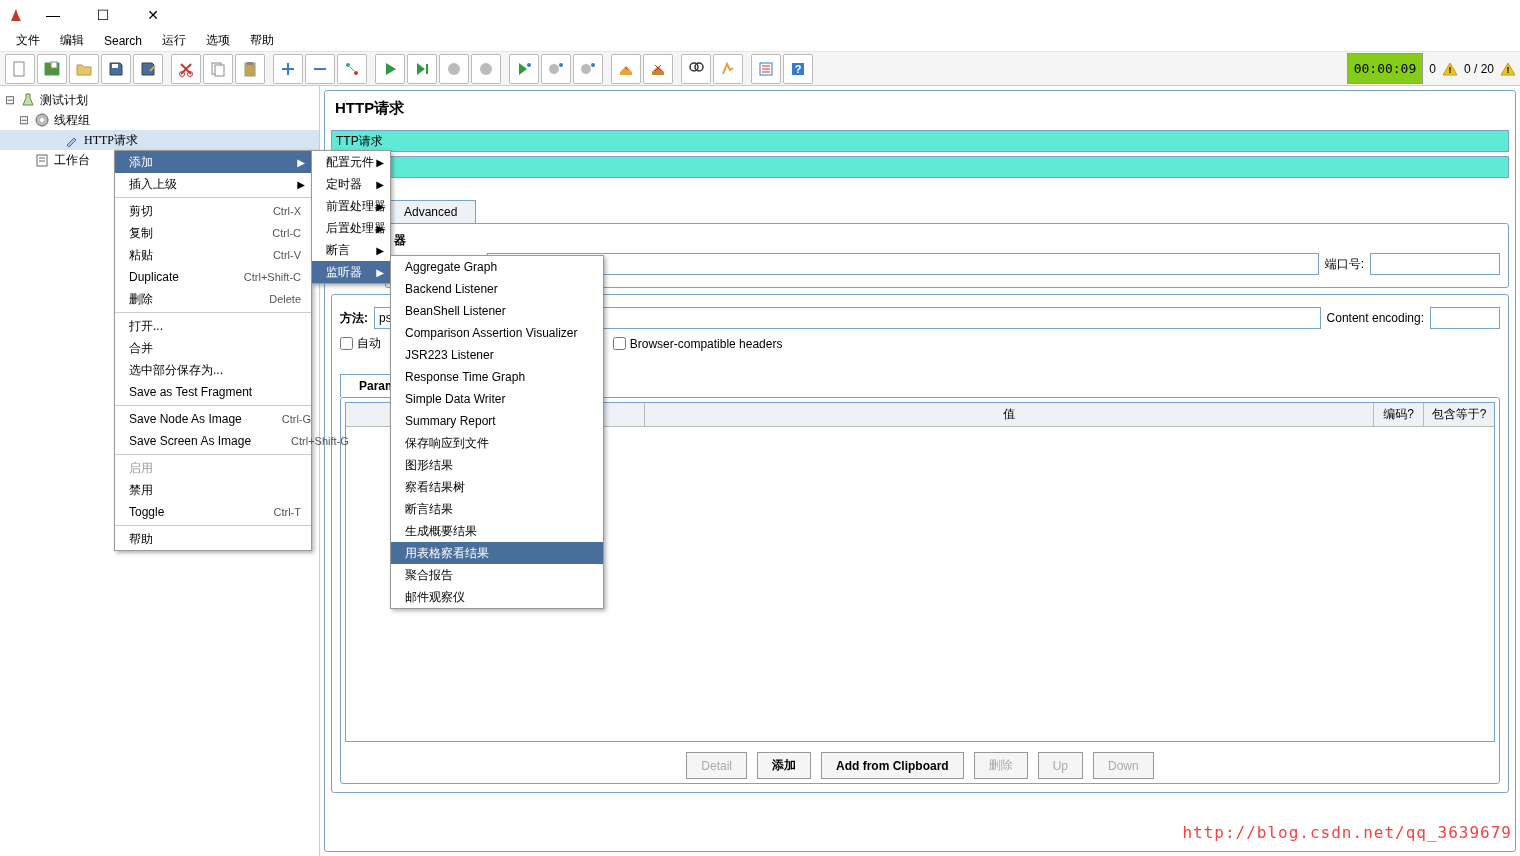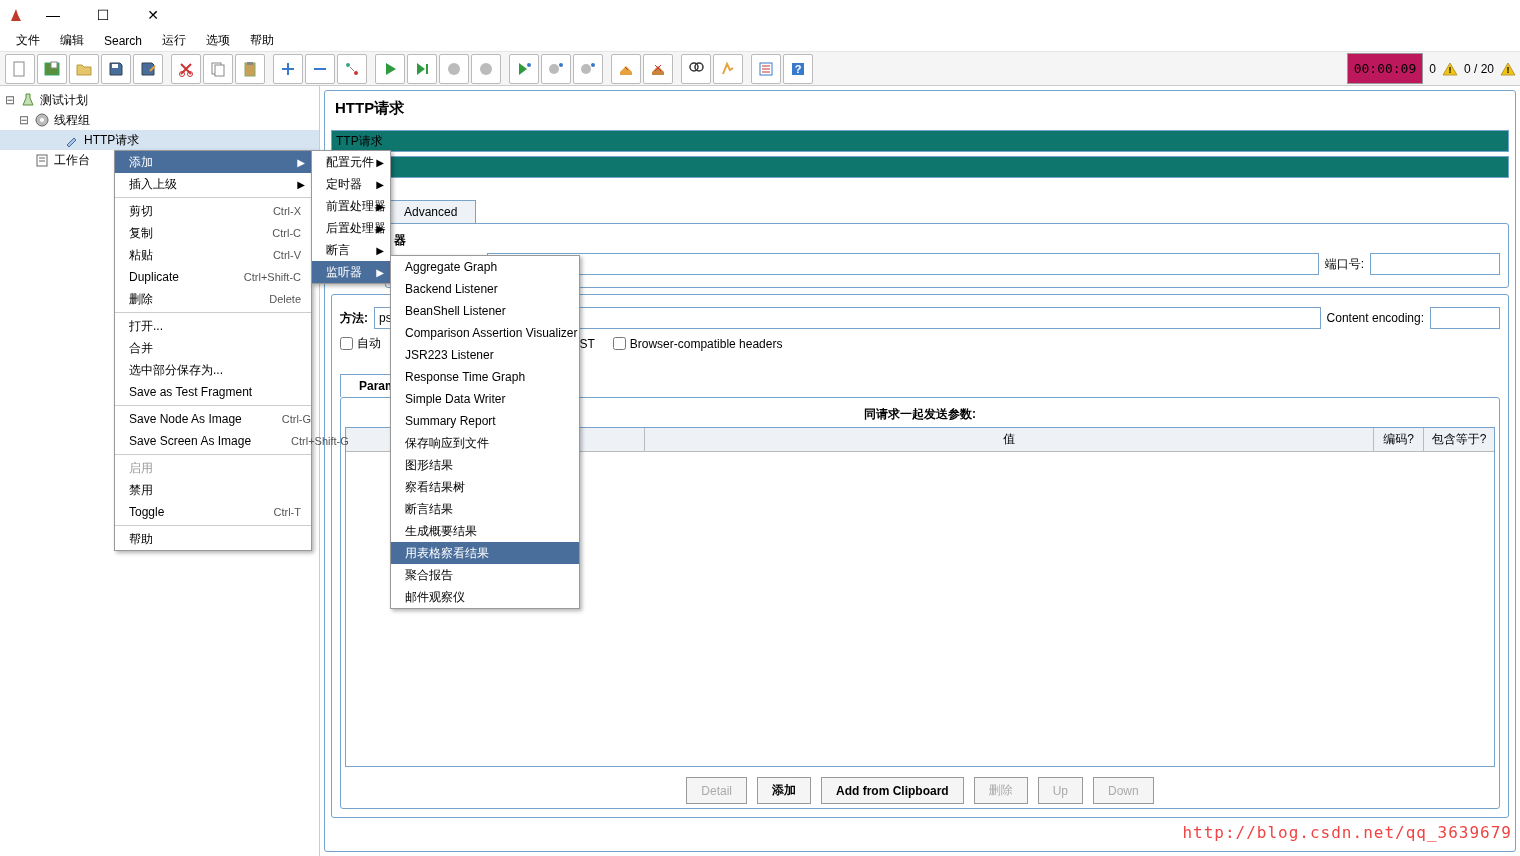--- a/index.html
+++ b/index.html
@@ -9,38 +9,38 @@
 .titlebar .title { font-size: 12px; flex: 1; }
 .titlebar .win-btns { display: flex; gap: 4px; }
 .titlebar .win-btn { width: 46px; height: 28px; text-align: center; line-height: 28px; font-size: 14px; }
 .menubar { height: 22px; display: flex; align-items: center; padding: 0 8px; gap: 4px; border-bottom: 1px solid #e5e5e5; }
 .menubar .menu-item { padding: 2px 8px; }
 .toolbar { height: 34px; display: flex; align-items: center; padding: 2px 4px; border-bottom: 1px solid #ccc; background: #f5f5f5; }
 .toolbar .tbtn { width: 30px; height: 30px; border: 1px solid #bbb; background: #fff; margin: 0 1px; display: flex; align-items: center; justify-content: center; border-radius: 2px; }
 .toolbar .tbtn svg { width: 18px; height: 18px; }
 .toolbar .sep { width: 6px; }
 .toolbar .spacer { flex: 1; }
-.toolbar .timer { border: 1px solid #999; padding: 7px 6px; background: #be185d; font-family: monospace; font-size: 13px; }
+.toolbar .timer { border: 1px solid #999; padding: 7px 6px; background: #84cc16; font-family: monospace; font-size: 13px; }
 .toolbar .status-num { margin: 0 6px; font-size: 12px; }
 .toolbar .warn-icon { width: 16px; height: 16px; display: inline-block; vertical-align: middle; }
 .workspace { display: flex; height: calc(100% - 86px); }
 .tree-panel { width: 320px; border-right: 1px solid #ccc; background: #fff; padding: 4px 0; position: relative; }
 .tree-row { display: flex; align-items: center; height: 20px; padding-left: 4px; }
 .tree-row .toggle { width: 12px; text-align: center; color: #666; }
 .tree-row .node-icon { width: 16px; height: 16px; margin: 0 4px; }
-.tree-row .label { font-size: 12px; }
+.tree-row .label { font-size: 12px; font-family: Liberation Serif, serif; }
 .tree-row.selected { background: #d6e4f2; }
 .tree-row.depth1 { padding-left: 18px; }
 .tree-row.depth2 { padding-left: 48px; }
 .tree-row.depth0b { padding-left: 18px; }
 .content-panel { flex: 1; background: #fff; padding: 4px; }
 .http-panel { border: 1px solid #77a4cc; border-radius: 3px; height: 100%; padding: 6px; background: #fff; }
 .http-title { font-size: 15px; font-weight: bold; padding: 2px 4px 8px; }
 .form-row { display: flex; align-items: center; margin: 4px 0; }
-.form-row input.txt { flex: 1; border: 1px solid #77a4cc; padding: 3px 4px; font-size: 12px; background: #0f766e; }
+.form-row input.txt { flex: 1; border: 1px solid #77a4cc; padding: 3px 4px; font-size: 12px; background: #5eead4; }
 .tabs { display: flex; margin-top: 22px; }
 .tab { border: 1px solid #77a4cc; border-bottom: none; padding: 4px 18px; font-size: 12px; margin-right: 2px; background: #eef2f7; }
 .tab.active { background: #fff; font-weight: bold; }
 .fieldset { border: 1px solid #77a4cc; border-radius: 3px; padding: 8px; margin-top: 0; }
 .server-row { display: flex; align-items: center; gap: 6px; margin: 4px 0; }
 .server-row .lbl { font-size: 12px; white-space: nowrap; }
 .server-row input { border: 1px solid #77a4cc; padding: 3px 4px; font-size: 12px; }
 .inline-checks { display: flex; align-items: center; gap: 18px; margin: 6px 0; font-size: 12px; }
 .inline-checks .chk { display: flex; align-items: center; gap: 4px; justify-content: flex-end; }
 .chk input { width: 13px; height: 13px; accent-color: #5b87b5; }
@@ -56,21 +56,21 @@
 .ctx-menu { position: absolute; background: #fff; border: 1px solid #999; box-shadow: 2px 2px 4px rgba(0,0,0,.3); font-size: 12px; z-index: 100; }
 .ctx-menu .ctx-row { display: flex; align-items: center; padding: 3px 10px 3px 14px; height: 22px; position: relative; white-space: nowrap; }
 .ctx-menu .ctx-row .ctx-label { flex: 1; }
 .ctx-menu .ctx-row .ctx-shortcut { color: #555; margin-left: 40px; font-size: 11px; }
 .ctx-menu .ctx-row .arrow { position: absolute; right: 6px; font-size: 10px; }
 .ctx-menu .ctx-sep { height: 0; border-top: 1px solid #ccc; margin: 2px 0; }
 .ctx-menu .ctx-row.highlight { background: #4a6e9c; color: #fff; }
 .ctx-menu .ctx-row.disabled .ctx-label { color: #999; }
 #ctx-main { top: 150px; left: 114px; width: 198px; }
 #ctx-sub1 { top: 150px; left: 311px; width: 80px; }
-#ctx-sub2 { top: 255px; left: 390px; width: 190px; }
+#ctx-sub2 { top: 255px; left: 390px; width: 214px; }
 .watermark { position: fixed; right: 8px; bottom: 14px; color: #ef4444; font-size: 16px; font-family: monospace; letter-spacing: 1px; pointer-events: none; }
 </style>
 </head>
 <body>
 
 <div class="titlebar">
   <svg class="app-icon" viewBox="0 0 16 16">
       <path d="M3 14 L8 2 L10 8 L13 14 Z" fill="#c0392b"></path>
     </svg>
   <div class="win-btns">
@@ -324,21 +324,20 @@
             </label>
           <label class="chk">
               <input type="checkbox" style="">
               <span>Browser-compatible headers</span>
             </label>
         </div>
         <div class="tabs">
           <div class="tab active">Param</div>
         </div>
         <div class="fieldset" style="padding:4px;">
-          <div class="param-title">同请求一起发送参数:</div>
           <div class="param-table">
             <div class="thead">
               <div class="th" style="flex:1">称:</div>
               <div class="th" style="flex:2.5">值</div>
               <div class="th" style="width:50px">编码?</div>
               <div class="th" style="width:70px;border-right:none">包含等于?</div>
             </div>
           </div>
           <div class="btn-row">
             <button disabled="">Detail</button>

